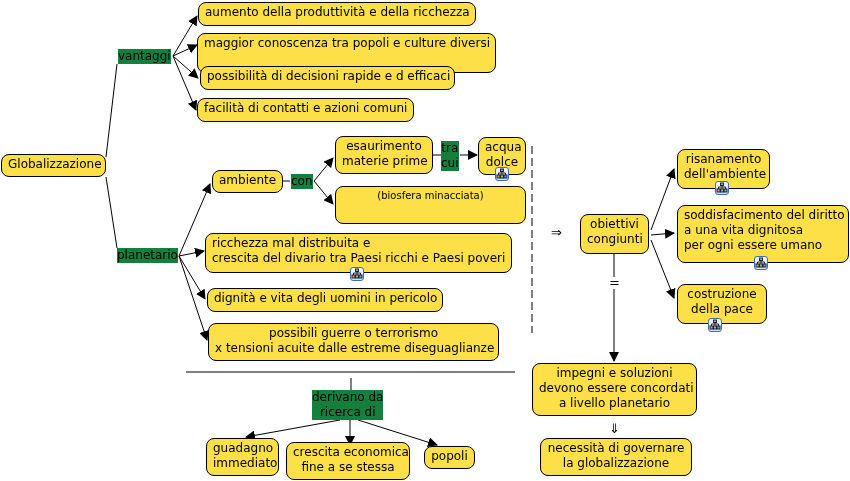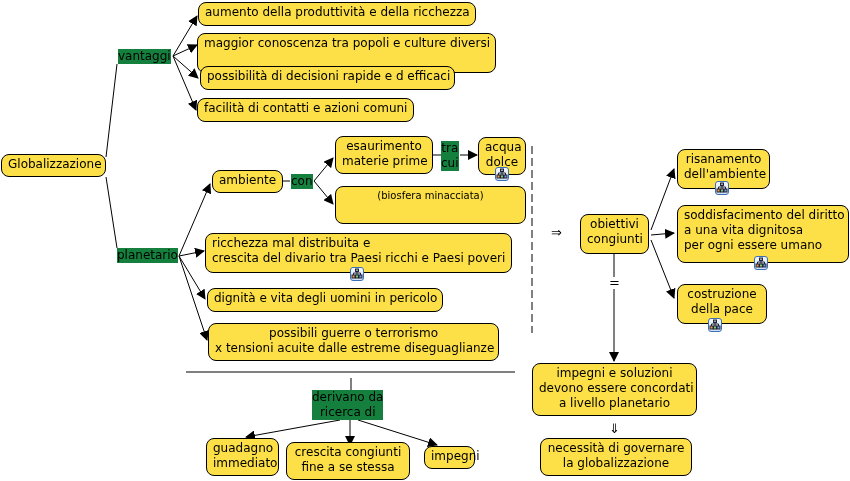--- a/index.html
+++ b/index.html
@@ -104,23 +104,23 @@
         <rect x="8" y="7" width="3" height="3" fill="#79d"></rect>
       </g>
     </svg>
   </div>
 <div class="node" style="left:207px;top:288px;width:236px;height:24px;">dignità e vita degli uomini in pericolo</div>
 <div class="node" style="left:208px;top:323px;width:291px;height:38px;">possibili guerre o terrorismo
 x tensioni acuite dalle estreme diseguaglianze</div>
 
 <div class="node" style="left:206px;top:438px;width:73px;height:38px;">guadagno
 immediato</div>
-<div class="node" style="left:286px;top:442px;width:124px;height:38px;">crescita congiunti
+<div class="node" style="left:286px;top:442px;width:124px;height:38px;">crescita economica
 fine a se stessa</div>
-<div class="node" style="left:424px;top:446px;width:51px;height:23px;">impegni</div>
+<div class="node" style="left:424px;top:446px;width:51px;height:23px;">popoli</div>
 
 <div class="sym" style="left:551px;top:225px;">⇒</div>
 <div class="node" style="left:580px;top:214px;width:69px;height:40px;">obiettivi
 congiunti</div>
 <div class="node" style="left:677px;top:149px;width:93px;height:40px;">risanamento
 dell'ambiente</div>
 <div class="ic" style="left:715px;top:181px;">
     <svg width="12" height="12" viewBox="0 0 12 12">
       <g stroke="#223" stroke-width="1" fill="none">
         <rect x="4.5" y="1" width="3" height="2.5" fill="#9ab"></rect>

